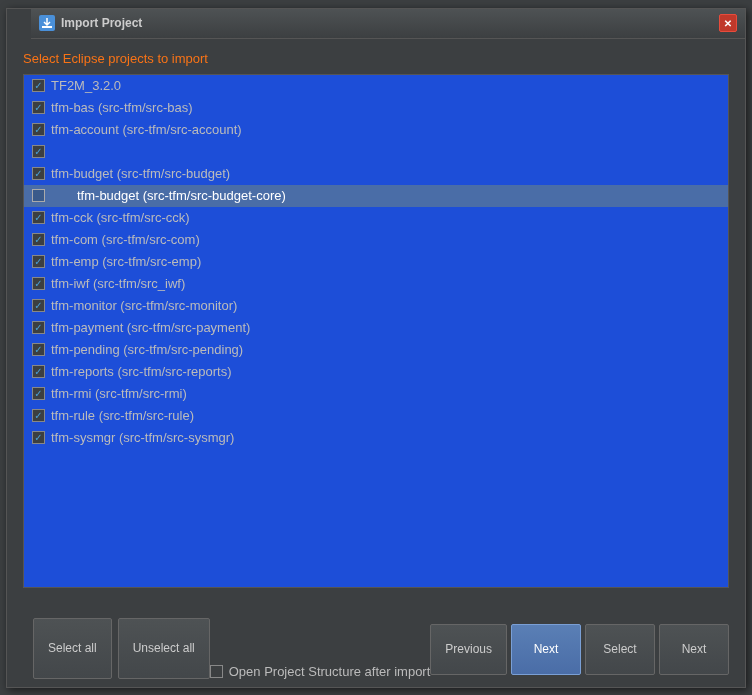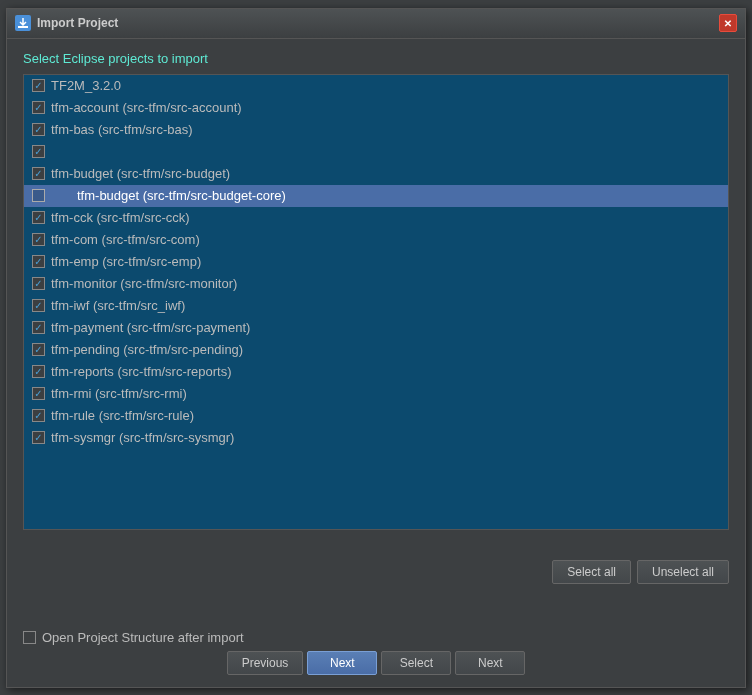--- a/index.html
+++ b/index.html
@@ -24,20 +24,21 @@
       box-shadow: 2px 2px 8px rgba(0,0,0,0.6);
     }
     .title-bar {
       background: linear-gradient(to bottom, #4e5254, #3c3f41);
       padding: 5px 8px;
       display: flex;
       align-items: center;
       justify-content: space-between;
       border-bottom: 1px solid #555;
       height: 30px;
+      margin-left: 24px;
     }
     .title-bar-left {
       display: flex;
       align-items: center;
       gap: 6px;
     }
     .title-icon {
       width: 16px;
       height: 16px;
     }
@@ -61,27 +62,27 @@
       font-weight: bold;
     }
     .dialog-content {
       flex: 1;
       padding: 12px 16px;
       display: flex;
       flex-direction: column;
       overflow: hidden;
     }
     .section-label {
-      color: #5eead4;
+      color: #f97316;
       margin-bottom: 8px;
       font-size: 13px;
     }
     .project-list {
       flex: 1;
-      background: #0c4a6e;
+      background: #1d4ed8;
       border: 1px solid #555;
       overflow-y: auto;
       margin-bottom: 10px;
     }
     .project-item {
       display: flex;
       align-items: center;
       padding: 3px 8px;
       gap: 6px;
       cursor: pointer;
@@ -108,22 +109,23 @@
       color: #4a9fd4;
       line-height: 1;
     }
     .project-item.selected .checkbox {
       border-color: #aaa;
       background: #3a5a8a;
     }
     .bottom-bar {
       padding: 8px 16px;
       display: flex;
-      flex-direction: column;
+      flex-direction: row;
       gap: 0;
+      justify-content: flex-end;
     }
     .select-buttons {
       display: flex;
       justify-content: flex-end;
       gap: 6px;
     }
     .open-project-row {
       display: flex;
       align-items: center;
       gap: 6px;
@@ -181,25 +183,25 @@
 
   <div class="dialog-content">
     <div class="section-label">Select Eclipse projects to import</div>
     <div class="project-list" id="project-list">
         <div class="project-item">
           <div class="checkbox checked"></div>
           <span class="item-label">TF2M_3.2.0</span>
         </div>
         <div class="project-item">
           <div class="checkbox checked"></div>
+          <span class="item-label">tfm-bas (src-tfm/src-bas)</span>
+        </div>
+        <div class="project-item">
+          <div class="checkbox checked"></div>
           <span class="item-label">tfm-account (src-tfm/src-account)</span>
-        </div>
-        <div class="project-item">
-          <div class="checkbox checked"></div>
-          <span class="item-label">tfm-bas (src-tfm/src-bas)</span>
         </div>
         <div class="project-item">
           <div class="checkbox checked"></div>
         </div>
         <div class="project-item">
           <div class="checkbox checked"></div>
           <span class="item-label">tfm-budget (src-tfm/src-budget)</span>
         </div>
         <div class="project-item selected">
           <div class="checkbox"></div>
@@ -212,25 +214,25 @@
         <div class="project-item">
           <div class="checkbox checked"></div>
           <span class="item-label">tfm-com (src-tfm/src-com)</span>
         </div>
         <div class="project-item">
           <div class="checkbox checked"></div>
           <span class="item-label">tfm-emp (src-tfm/src-emp)</span>
         </div>
         <div class="project-item">
           <div class="checkbox checked"></div>
+          <span class="item-label">tfm-iwf (src-tfm/src_iwf)</span>
+        </div>
+        <div class="project-item">
+          <div class="checkbox checked"></div>
           <span class="item-label">tfm-monitor (src-tfm/src-monitor)</span>
-        </div>
-        <div class="project-item">
-          <div class="checkbox checked"></div>
-          <span class="item-label">tfm-iwf (src-tfm/src_iwf)</span>
         </div>
         <div class="project-item">
           <div class="checkbox checked"></div>
           <span class="item-label">tfm-payment (src-tfm/src-payment)</span>
         </div>
         <div class="project-item">
           <div class="checkbox checked"></div>
           <span class="item-label">tfm-pending (src-tfm/src-pending)</span>
         </div>
         <div class="project-item">

